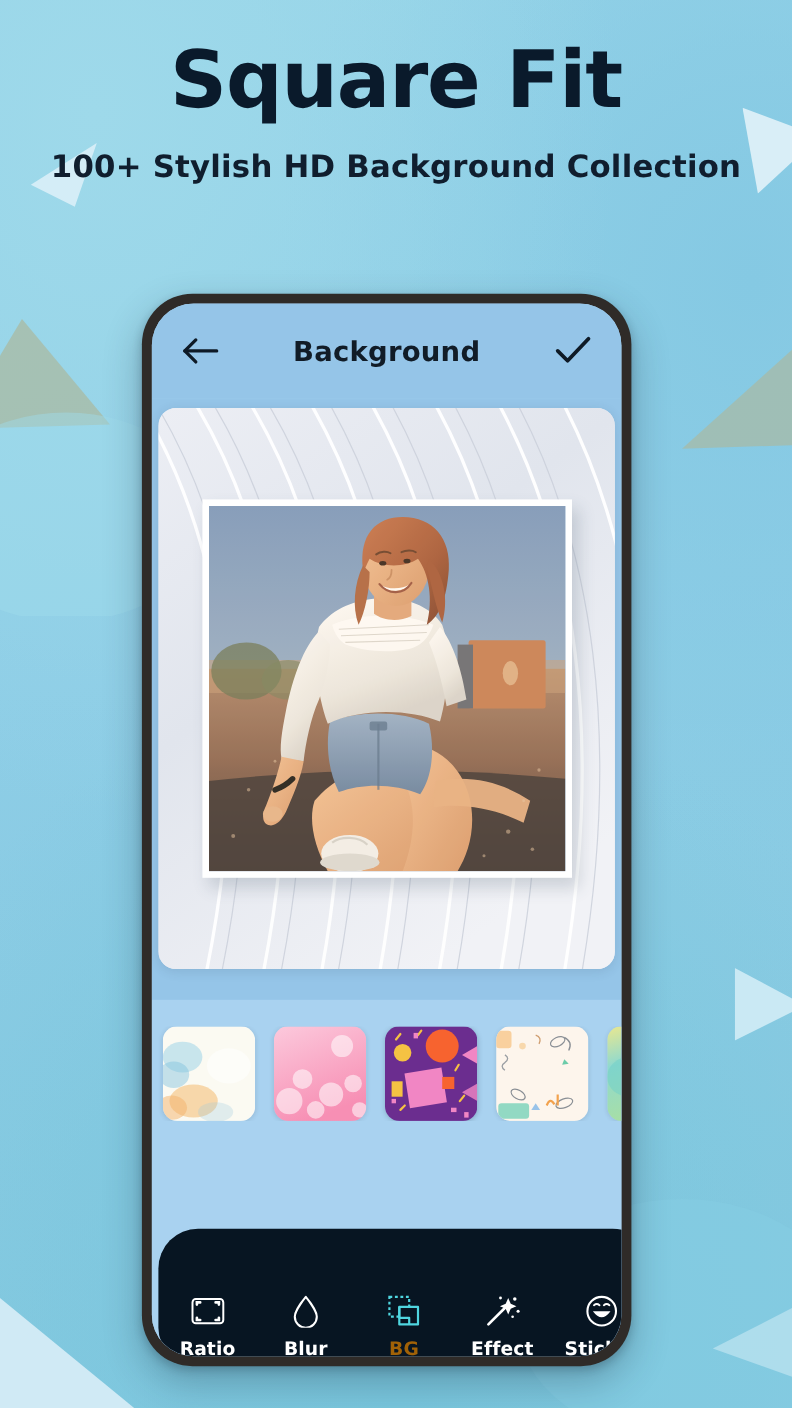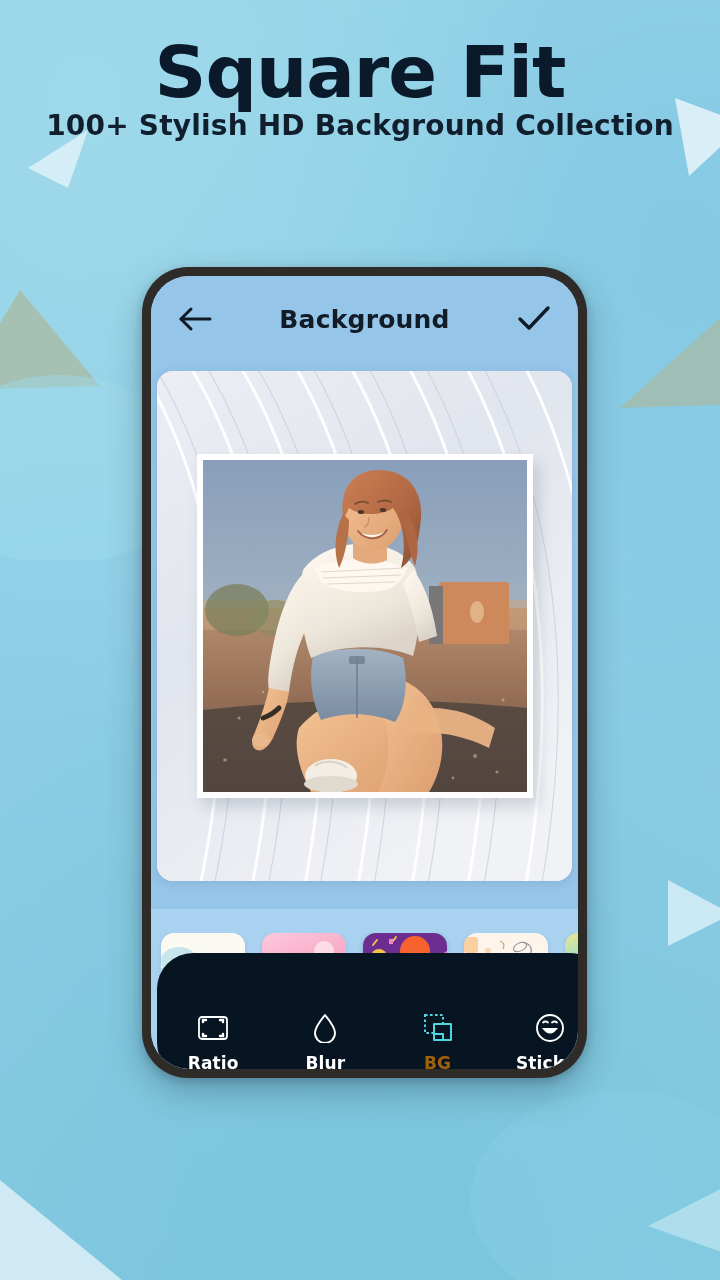--- a/index.html
+++ b/index.html
@@ -28,29 +28,30 @@
   #hero{
     position:absolute; left:0; right:0; top:36px;
     text-align:center; z-index:6;
   }
   #hero .h1{
     font-size:72px; font-weight:bold; letter-spacing:-1px;
     color:#0a1a2b; line-height:1.02;
     font-family:"DejaVu Sans", sans-serif;
   }
   #hero .h2{
+    margin-top:26px;
     font-size:28px; font-weight:bold; letter-spacing:.2px;
     color:#101e2e;
     font-family:"DejaVu Sans", sans-serif;
   }
 
   
   #phone{
     position:absolute;
-    left:142px; top:267px; width:445px; height:811px;
+    left:129px; top:267px; width:445px; height:975px;
     border-radius:46px;
     background:#2f2b28;
     box-shadow:0 14px 34px rgba(28,46,62,.30), 0 3px 8px rgba(20,35,48,.22);
     z-index:5;
   }
   #screen{
     position:absolute; left:9px; top:9px; right:9px; bottom:9px;
     border-radius:38px;
     background:#a9d2f0;
     overflow:hidden;
@@ -484,20 +485,33 @@
             <span class="tglyph">
               <svg width="30" height="30" viewBox="0 0 30 30">
                 <rect x="2" y="2" width="18" height="18" fill="none" stroke="#4fd6e0" stroke-width="2" stroke-dasharray="2.6 2.4"></rect>
                 <path d="M11,11 L28,11 L28,27 L11,27 Z" fill="#071522" stroke="#4fd6e0" stroke-width="2" stroke-linejoin="round"></path>
                 <path d="M11,11 L11,21 L20,21 L20,27" fill="none" stroke="#4fd6e0" stroke-width="2" stroke-linejoin="round"></path>
               </svg>
             </span>
             <span class="tlabel">BG</span>
           </div>
 
+          <div class="tool">
+            <span class="tglyph">
+              <svg width="32" height="30" viewBox="0 0 32 30">
+                <path d="M3,27 L20,10" stroke="#ffffff" stroke-width="2.4" stroke-linecap="round"></path>
+                <path d="M21,3 L23.3,8.2 L28.5,10.5 L23.3,12.8 L21,18 L18.7,12.8 L13.5,10.5 L18.7,8.2 Z" fill="#ffffff"></path>
+                <circle cx="27" cy="4" r="1.6" fill="#ffffff"></circle>
+                <circle cx="30" cy="15" r="1.4" fill="#ffffff"></circle>
+                <circle cx="14" cy="3" r="1.3" fill="#ffffff"></circle>
+                <circle cx="25" cy="20" r="1.2" fill="#ffffff"></circle>
+              </svg>
+            </span>
+            <span class="tlabel">Effect</span>
+          </div>
 
 
           <div class="tool">
             <span class="tglyph">
               <svg width="30" height="30" viewBox="0 0 30 30">
                 <circle cx="15" cy="15" r="13" fill="none" stroke="#ffffff" stroke-width="1.9"></circle>
                 <path d="M8,9.5 q2.5,-2 5,0" stroke="#ffffff" stroke-width="1.8" fill="none" stroke-linecap="round"></path>
                 <path d="M17,9.5 q2.5,-2 5,0" stroke="#ffffff" stroke-width="1.8" fill="none" stroke-linecap="round"></path>
                 <path d="M7,15 q8,11 16,0 z" fill="#ffffff"></path>
               </svg>

